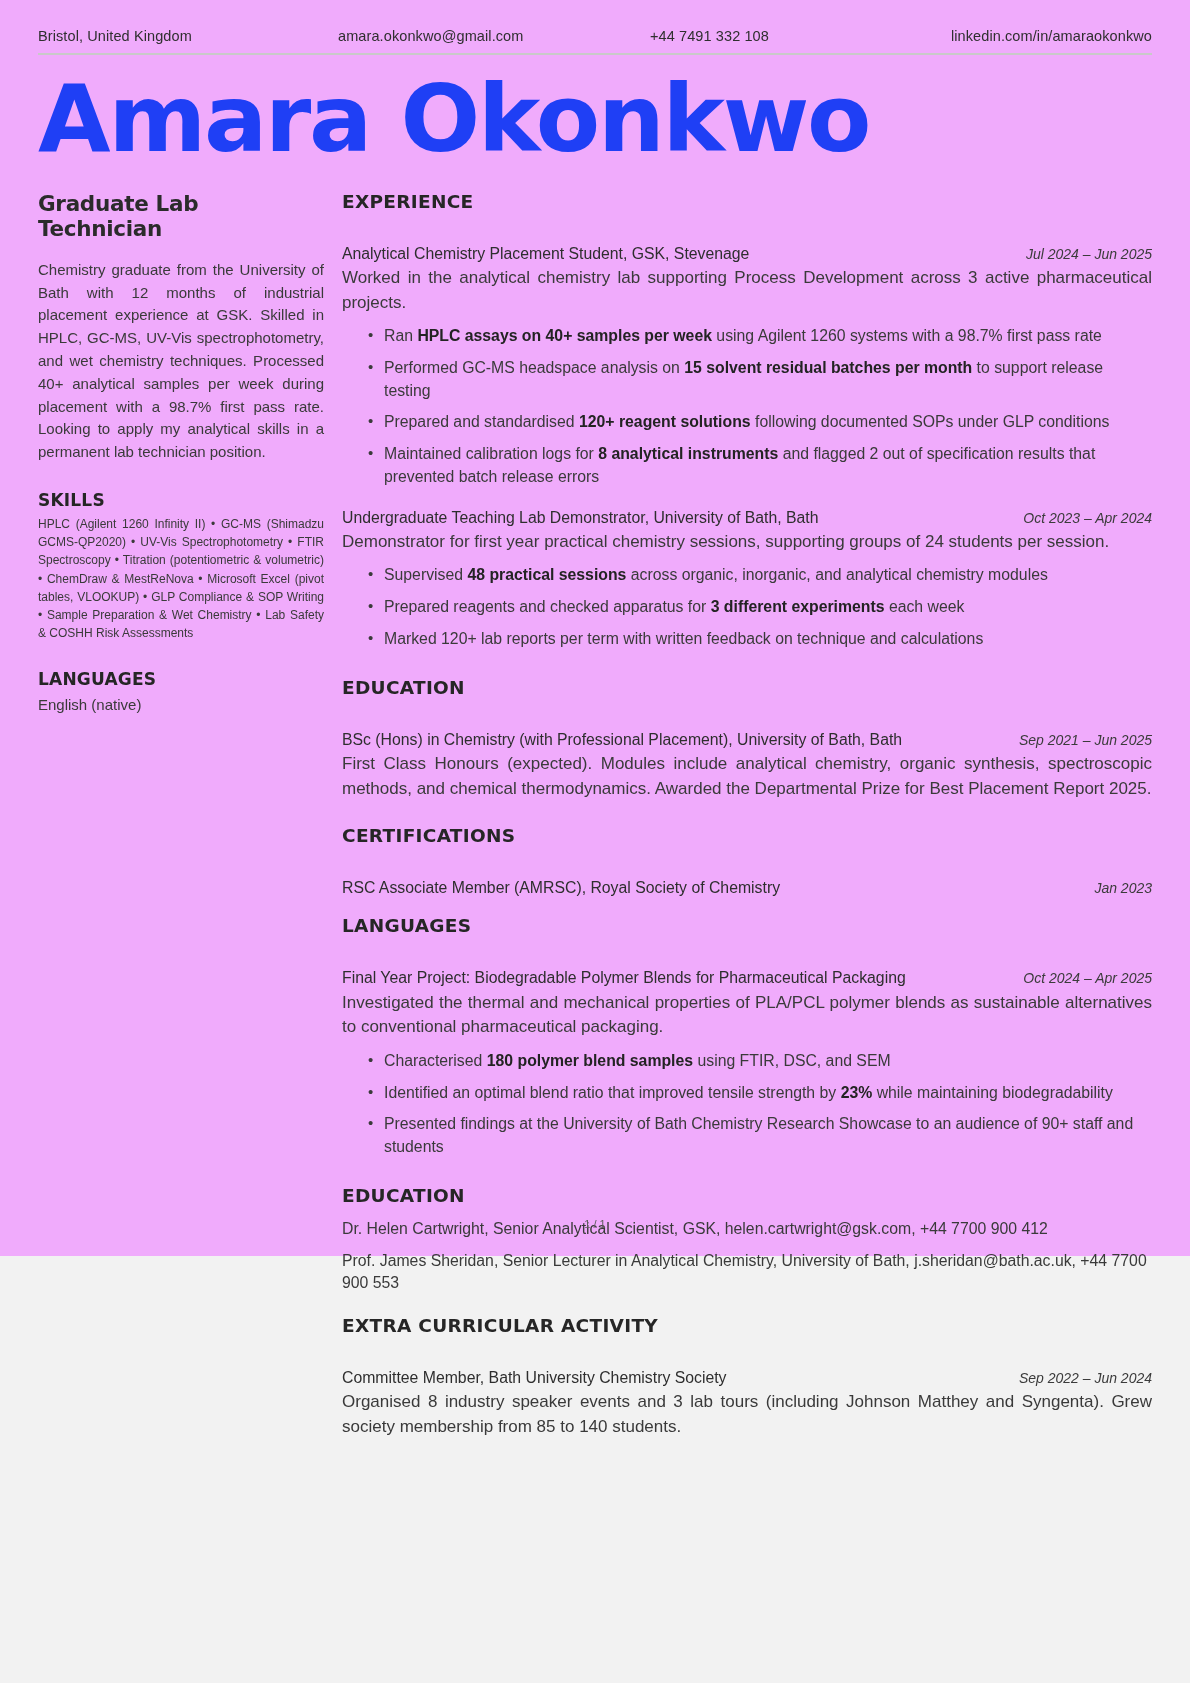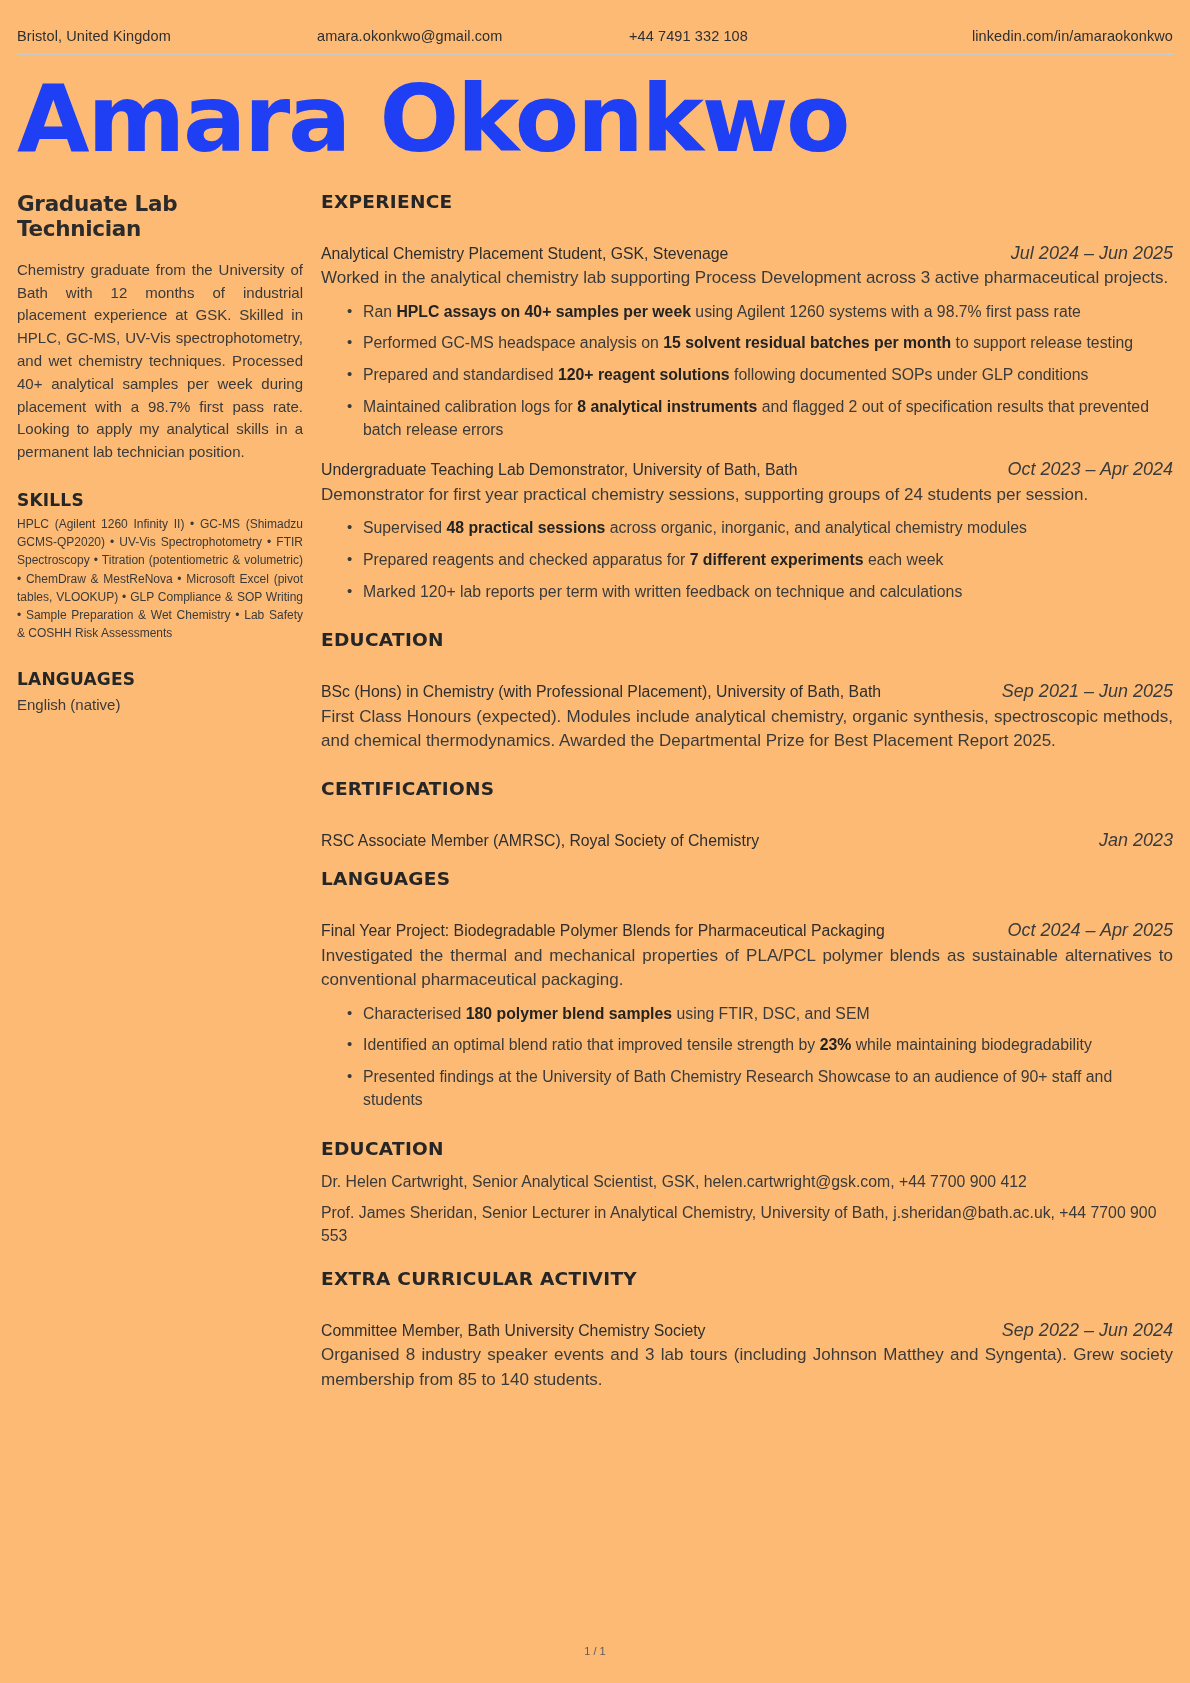--- a/index.html
+++ b/index.html
@@ -10,25 +10,25 @@
     width: 1190px;
     height: 1683px;
     background: #f2f2f2;
     font-family: "Liberation Sans", sans-serif;
     color: #3a3a3a;
     position: relative;
     overflow: hidden;
   }
   .page {
     width: 1190px;
-    height: 1683px;
-    background: #fdba74;
+    height: 1256px;
+    background: #f0abfc;
     position: relative;
     box-sizing: border-box;
-    padding: 0 17px;
+    padding: 0 38px;
   }
 
   
   .contact-bar {
     display: flex;
     align-items: center;
     padding-top: 28px;
     padding-bottom: 9px;
     border-bottom: 2px solid #c9c9c9;
     font-size: 14.5px;
@@ -132,21 +132,21 @@
     align-items: baseline;
     justify-content: space-between;
     gap: 10px;
   }
   .entry-title {
     font-size: 15.8px;
     color: #2e2e2e;
     line-height: 1.42;
   }
   .entry-date {
-    font-size: 18px;
+    font-size: 14px;
     font-style: italic;
     color: #3b3b3b;
     white-space: nowrap;
     flex: 0 0 auto;
   }
   .entry-desc {
     font-size: 17px;
     line-height: 1.44;
     color: #3a3a3a;
     text-align: justify;
@@ -251,21 +251,21 @@
         </div>
 
         <div class="entry" style="margin-top:18px;">
           <div class="entry-head">
             <span class="entry-title">Undergraduate Teaching Lab Demonstrator, University of Bath, Bath</span>
             <span class="entry-date">Oct 2023 – Apr 2024</span>
           </div>
           <div class="entry-desc">Demonstrator for first year practical chemistry sessions, supporting groups of 24 students per session.</div>
           <ul class="bullets">
             <li>Supervised <b>48 practical sessions</b> across organic, inorganic, and analytical chemistry modules</li>
-            <li>Prepared reagents and checked apparatus for <b>7 different experiments</b> each week</li>
+            <li>Prepared reagents and checked apparatus for <b>3 different experiments</b> each week</li>
             <li>Marked 120+ lab reports per term with written feedback on technique and calculations</li>
           </ul>
         </div>
       </div>
 
       <div class="sec-block" style="margin-top:26px;">
         <div class="sec-heading">EDUCATION</div>
         <div class="entry">
           <div class="entry-head">
             <span class="entry-title">BSc (Hons) in Chemistry (with Professional Placement), University of Bath, Bath</span>

